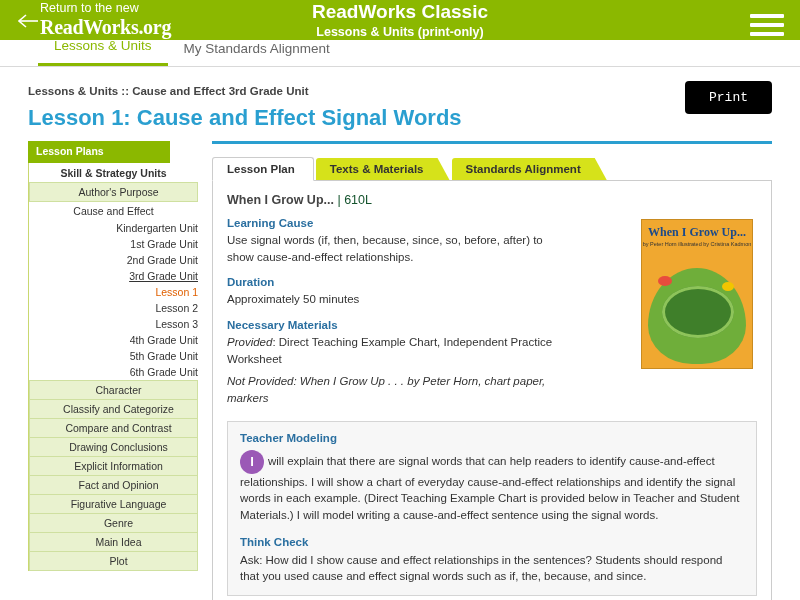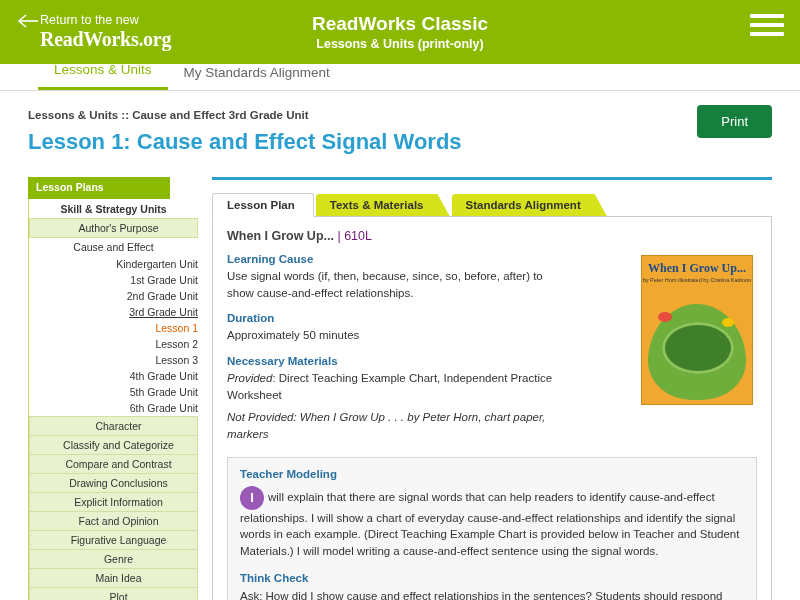--- a/index.html
+++ b/index.html
@@ -6,21 +6,21 @@
   html, body {
     margin: 0; padding: 0;
     width: 800px; height: 600px;
     overflow: hidden;
     font-family: "Liberation Sans", sans-serif;
     background: #ffffff;
   }
 
   
   .header {
-    height: 64px;
+    height: 40px;
     background: #8bb800;
     display: flex;
     align-items: center;
     position: relative;
   }
   .return-block {
     padding-left: 18px;
     color: #ffffff;
     line-height: 1.05;
     width: 250px;
@@ -112,34 +112,34 @@
     font-size: 11.5px;
     font-weight: bold;
     color: #444444;
     padding-top: 18px;
   }
   .page-title {
     font-size: 22px;
     color: #2a9fd0;
     font-weight: bold;
     margin-top: 8px;
-    margin-bottom: 22px;
+    margin-bottom: 10px;
   }
   .print-button {
     position: absolute;
     right: 28px;
     top: 14px;
-    background: #15803d;
+    background: #000000;
     color: #ffffff;
     font-size: 13px;
     border: none;
     border-radius: 4px;
     padding: 9px 24px;
     cursor: pointer;
-    font-family: Liberation Sans, sans-serif;
+    font-family: Liberation Mono, monospace;
   }
 
   
   .main {
     display: flex;
     padding: 0 28px;
     gap: 0;
   }
   .left-col {
     width: 170px;
@@ -240,21 +240,21 @@
     padding: 12px 14px;
     min-height: 250px;
     position: relative;
   }
   .panel-title {
     font-size: 12.5px;
     font-weight: bold;
     color: #444444;
     margin-bottom: 10px;
   }
-  .panel-title .lex { font-weight: normal; color: #701a75; }
+  .panel-title .lex { font-weight: normal; color: #14532d; }
 
   .sec-h {
     font-size: 11.5px;
     font-weight: bold;
     color: #2a6fa0;
     margin-bottom: 3px;
     margin-top: 11px;
   }
   .sec-h.first { margin-top: 0; }
   .sec-p {

